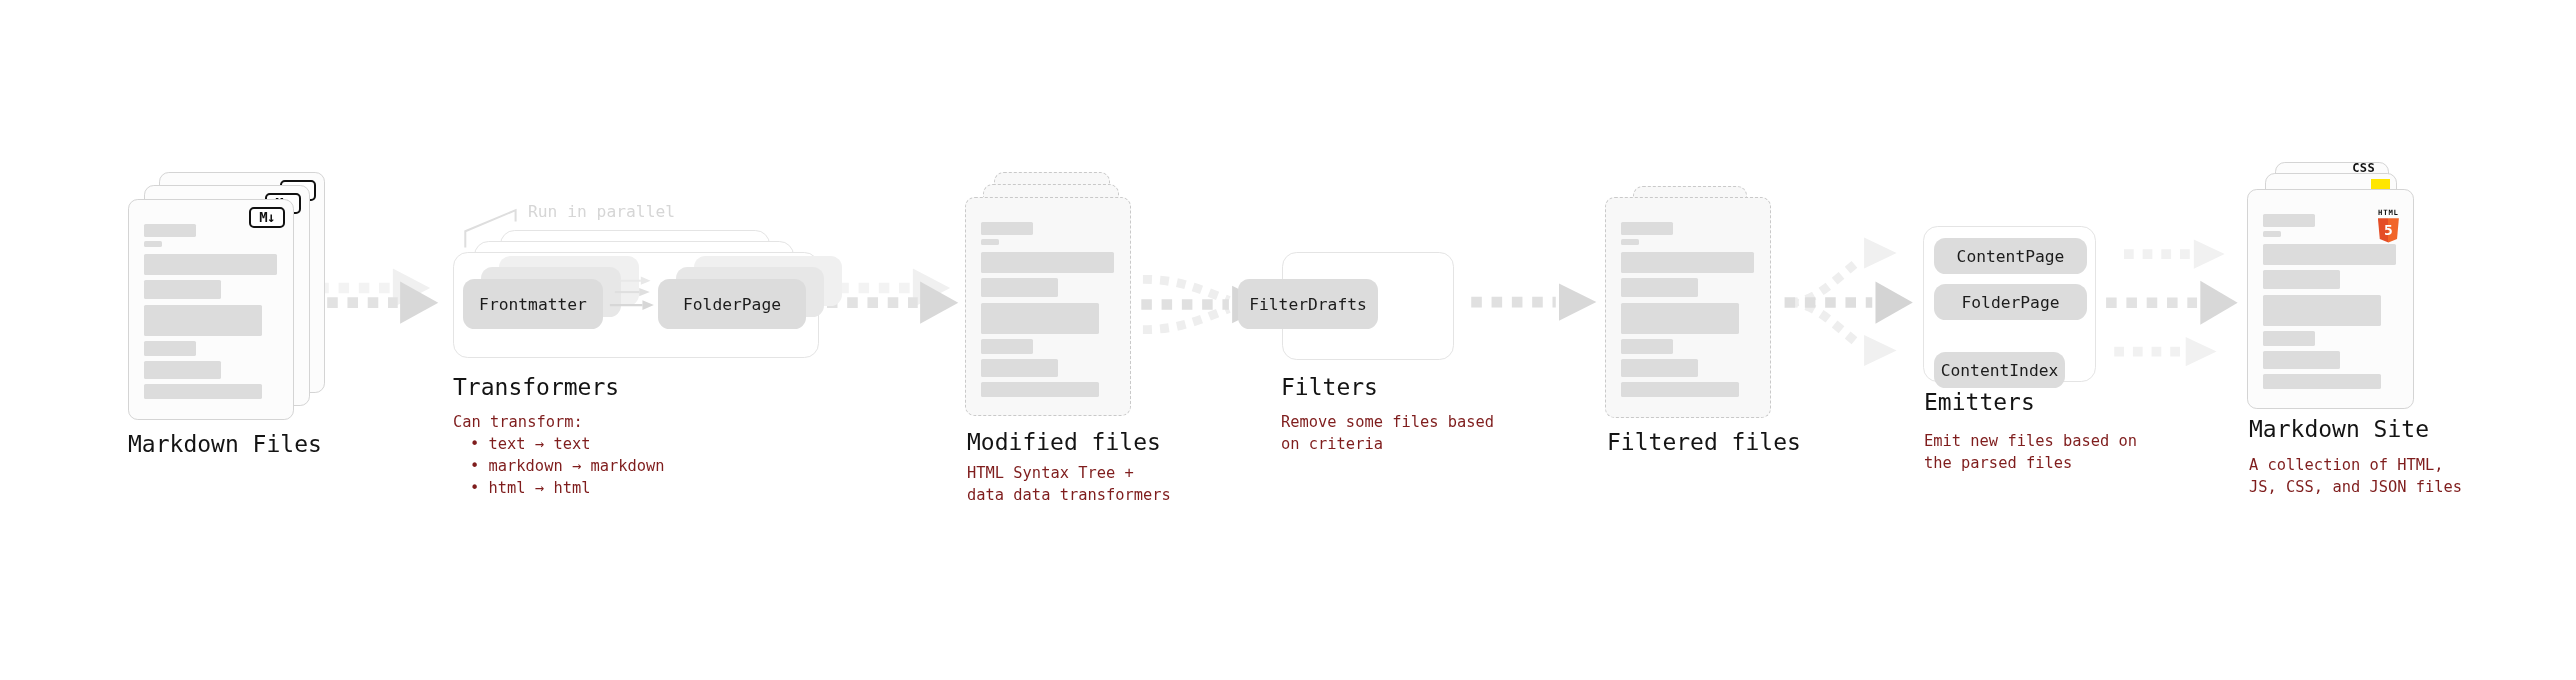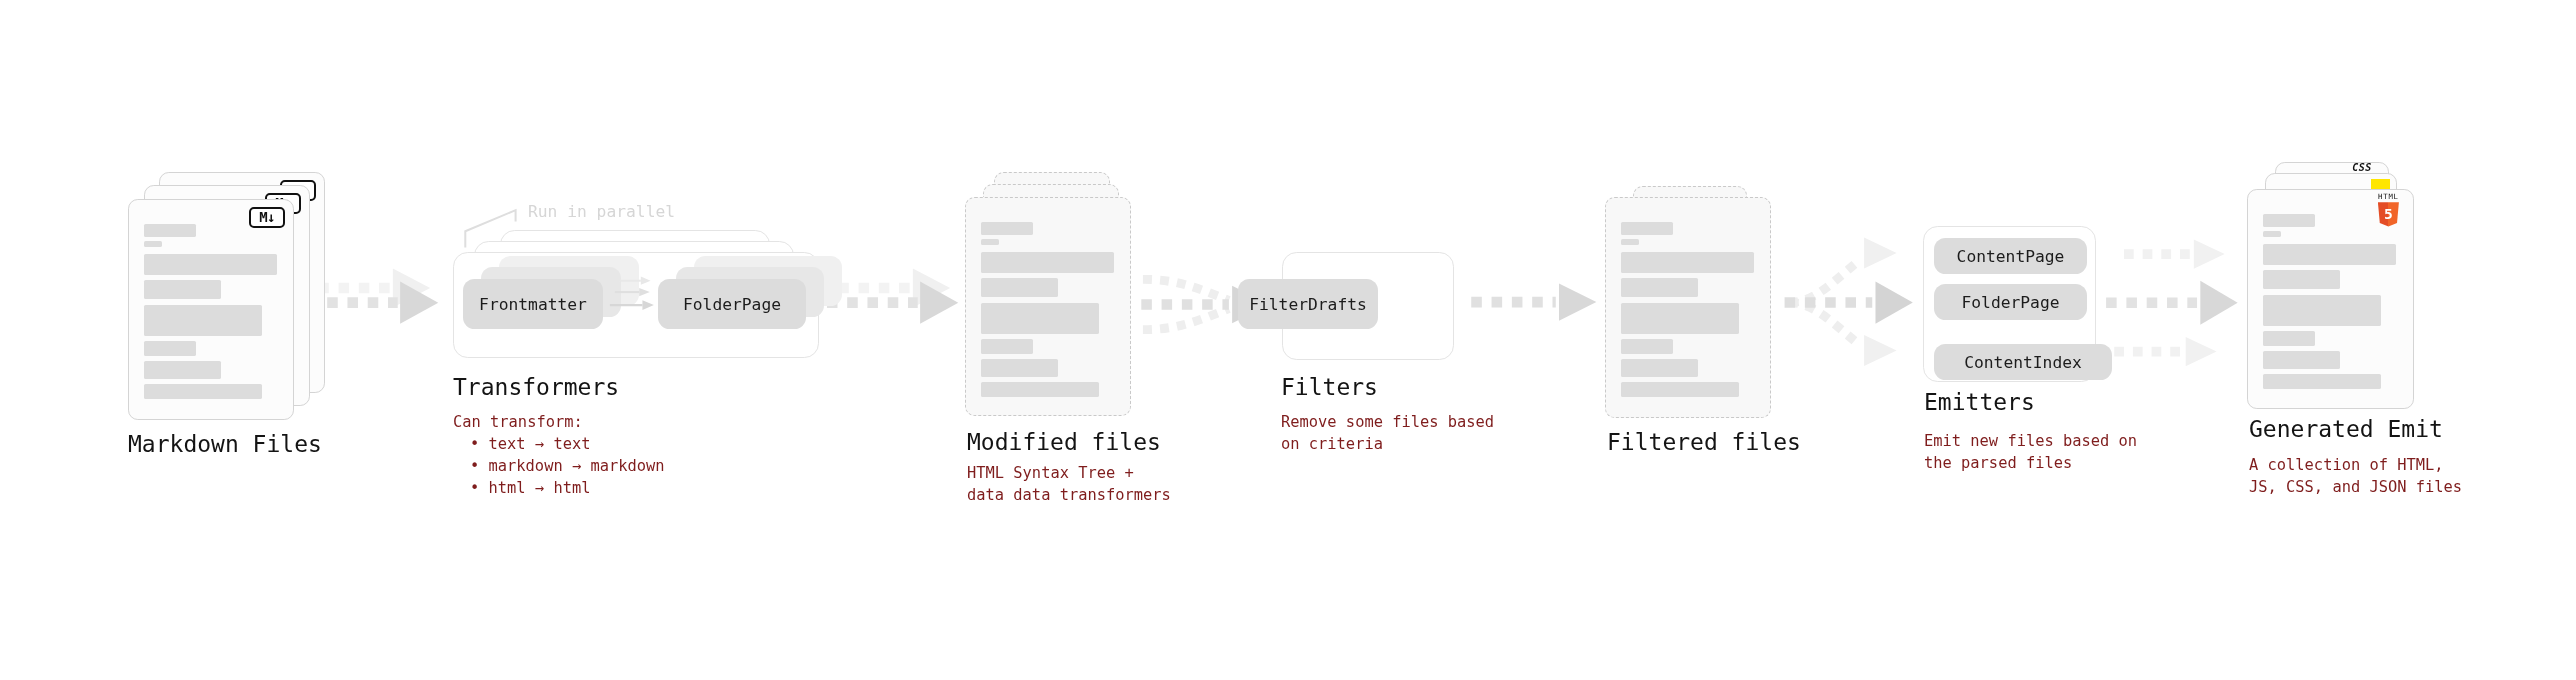--- a/index.html
+++ b/index.html
@@ -34,25 +34,25 @@
   .b8{top:184px;width:118px;height:15.4px}
   
   .md-badge{
     position:absolute;top:6.5px;right:8.1px;
     width:36px;height:21px;
     background:#ffffff;border:2.4px solid #111111;border-radius:4.9px;
     color:#111111;font-weight:bold;font-size:14px;line-height:17px;
     text-align:center;box-sizing:border-box;letter-spacing:-0.8px;
   }
   .css-badge{position:absolute;top:2.4px;right:16.3px;width:19.5px;text-align:center;}
-  .css-word{display:block;font-size:10px;font-weight:bold;color:#111;line-height:6.5px;letter-spacing:0.4px;font-style:italic;}
+  .css-word{display:block;font-size:12px;font-weight:bold;color:#111;line-height:6.5px;letter-spacing:0.4px;}
   .css-bar{display:block;width:16.3px;height:3.3px;background:#2b6de8;margin:0.8px auto 0;}
   .js-badge{position:absolute;top:4.9px;right:5.7px;width:19.5px;height:10.6px;background:#ffe600;}
   .html5-logo{position:absolute;top:3.3px;right:10.6px;width:28px;text-align:center;}
-  .html5-word{font-size:7.3px;font-weight:normal;color:#111;letter-spacing:0.8px;line-height:8.1px;}
+  .html5-word{font-size:7.3px;font-weight:bold;color:#111;letter-spacing:0.8px;line-height:8.1px;margin-top:16px;}
   .html5-shield{
     width:21px;height:24.4px;margin:0.8px auto 0;
     background:linear-gradient(90deg,#e44d26 50%,#f16529 50%);
     clip-path:polygon(0 0,100% 0,91% 85%,50% 100%,9% 85%);
     display:flex;align-items:center;justify-content:center;
   }
   .html5-shield span{color:#fff;font-weight:bold;font-size:14.6px;line-height:14.6px;}
   
   .frame{
     position:absolute;background:#ffffff;
@@ -249,21 +249,21 @@
           <i class="bar b8"></i>
       </div>
     </div>
     <div class="stage-label" style="left:1607px;top:428px">Filtered files</div>
   </div>
 
   <div>
     <div class="frame" style="left:1923px;top:226px;width:173px;height:156px"></div>
     <div class="pill" style="left:1934px;top:238px;width:153px;height:36px">ContentPage</div>
     <div class="pill" style="left:1934px;top:284px;width:153px;height:36px">FolderPage</div>
-    <div class="pill" style="left:1934px;top:344px;width:178px;height:36px">ContentIndex</div>
+    <div class="pill" style="left:1934px;top:352px;width:131px;height:36px">ContentIndex</div>
     <div class="stage-label" style="left:1924px;top:388px">Emitters</div>
     <div class="caption" style="left:1924px;top:430px">Emit new files based on</div>
     <div class="caption" style="left:1924px;top:452px">the parsed files</div>
   </div>
 
   <div>
     <div class="file-card" style="left:2275px;top:162px;width:114px;height:221px">
       <div class="css-badge">
         <span class="css-word">CSS</span>
         <span class="css-bar"></span>
@@ -283,19 +283,19 @@
         <i class="bar b1"></i>
           <i class="bar b2"></i>
           <i class="bar b3"></i>
           <i class="bar b4"></i>
           <i class="bar b5"></i>
           <i class="bar b6"></i>
           <i class="bar b7"></i>
           <i class="bar b8"></i>
       </div>
     </div>
-    <div class="stage-label" style="left:2249px;top:415px">Generated Emit</div>
+    <div class="stage-label" style="left:2249px;top:415px">Markdown Site</div>
     <div class="caption" style="left:2249px;top:454px">A collection of HTML,</div>
     <div class="caption" style="left:2249px;top:476px">JS, CSS, and JSON files</div>
   </div>
 
 </div>
 
 
 </body></html>

